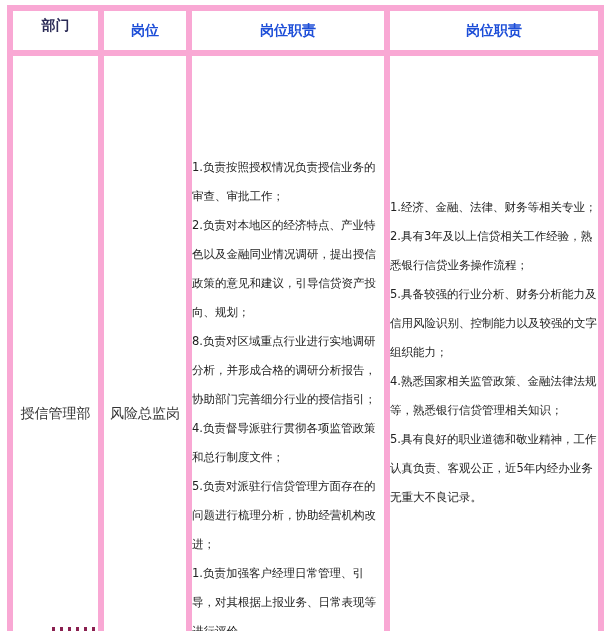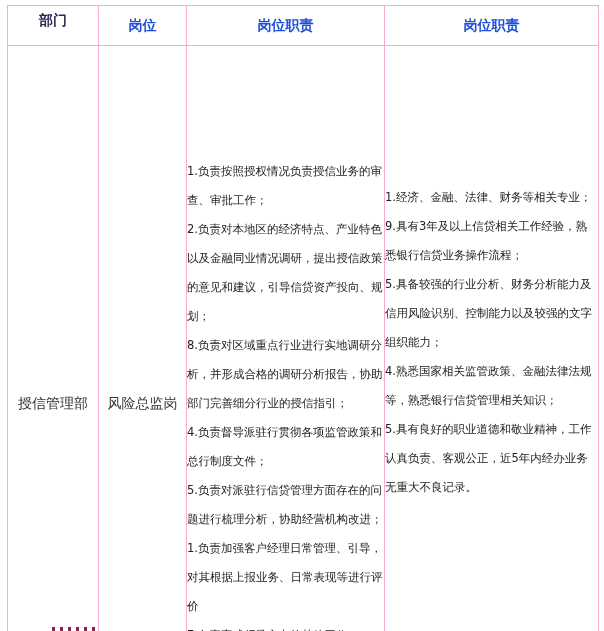--- a/index.html
+++ b/index.html
@@ -4,21 +4,21 @@
 <style>
   html, body { margin: 0; padding: 0; background: #ffffff; }
   body { width: 604px; height: 631px; position: relative; overflow: hidden;
          font-family: "DejaVu Sans", "Liberation Sans", sans-serif; color: #222; }
   table.jobs {
     position: absolute; left: 7px; top: 5px;
     border-collapse: collapse; table-layout: fixed;
     width: 591px;
   }
   table.jobs th, table.jobs td {
-    border: 1px solid #f9a8d4; padding: 0; vertical-align: middle;
+    border: 6px solid #f9a8d4; padding: 0; vertical-align: middle;
   }
   table.jobs thead th {
     height: 39px; font-size: 14px; font-weight: bold; color: #1d4ed8;
     text-align: center;
   }
   table.jobs thead th.dept { vertical-align: top; padding-top: 6px; height: 33px; color: #2a2a55; }
   table.jobs tbody td { height: 578px; }
   td.center-cell { text-align: center; font-size: 14px; color: #333; }
   td.list-cell { font-size: 11.5px; line-height: 29px; padding: 4px 0 0 2px; vertical-align: top; }
   td.list-cell.quals { vertical-align: top; padding-top: 137px; }
@@ -54,21 +54,21 @@
         <span class="item">1.负责按照授权情况负责授信业务的审查、审批工作；</span>
         <span class="item">2.负责对本地区的经济特点、产业特色以及金融同业情况调研，提出授信政策的意见和建议，引导信贷资产投向、规划；</span>
         <span class="item">8.负责对区域重点行业进行实地调研分析，并形成合格的调研分析报告，协助部门完善细分行业的授信指引；</span>
         <span class="item">4.负责督导派驻行贯彻各项监管政策和总行制度文件；</span>
         <span class="item">5.负责对派驻行信贷管理方面存在的问题进行梳理分析，协助经营机构改进；</span>
         <span class="item">1.负责加强客户经理日常管理、引导，对其根据上报业务、日常表现等进行评价</span>
         <span class="item">7.负责完成领导交办的其他工作。</span>
       </td>
       <td class="list-cell quals">
         <span class="item">1.经济、金融、法律、财务等相关专业；</span>
-        <span class="item">9.具有3年及以上信贷相关工作经验，熟悉银行信贷业务操作流程；</span>
+        <span class="item">2.具有3年及以上信贷相关工作经验，熟悉银行信贷业务操作流程；</span>
         <span class="item">5.具备较强的行业分析、财务分析能力及信用风险识别、控制能力以及较强的文字组织能力；</span>
         <span class="item">4.熟悉国家相关监管政策、金融法律法规等，熟悉银行信贷管理相关知识；</span>
         <span class="item">5.具有良好的职业道德和敬业精神，工作认真负责、客观公正，近5年内经办业务无重大不良记录。</span>
       </td>
     </tr>
   </tbody>
 </table>
 
 <div class="footer-frag"></div>
 

